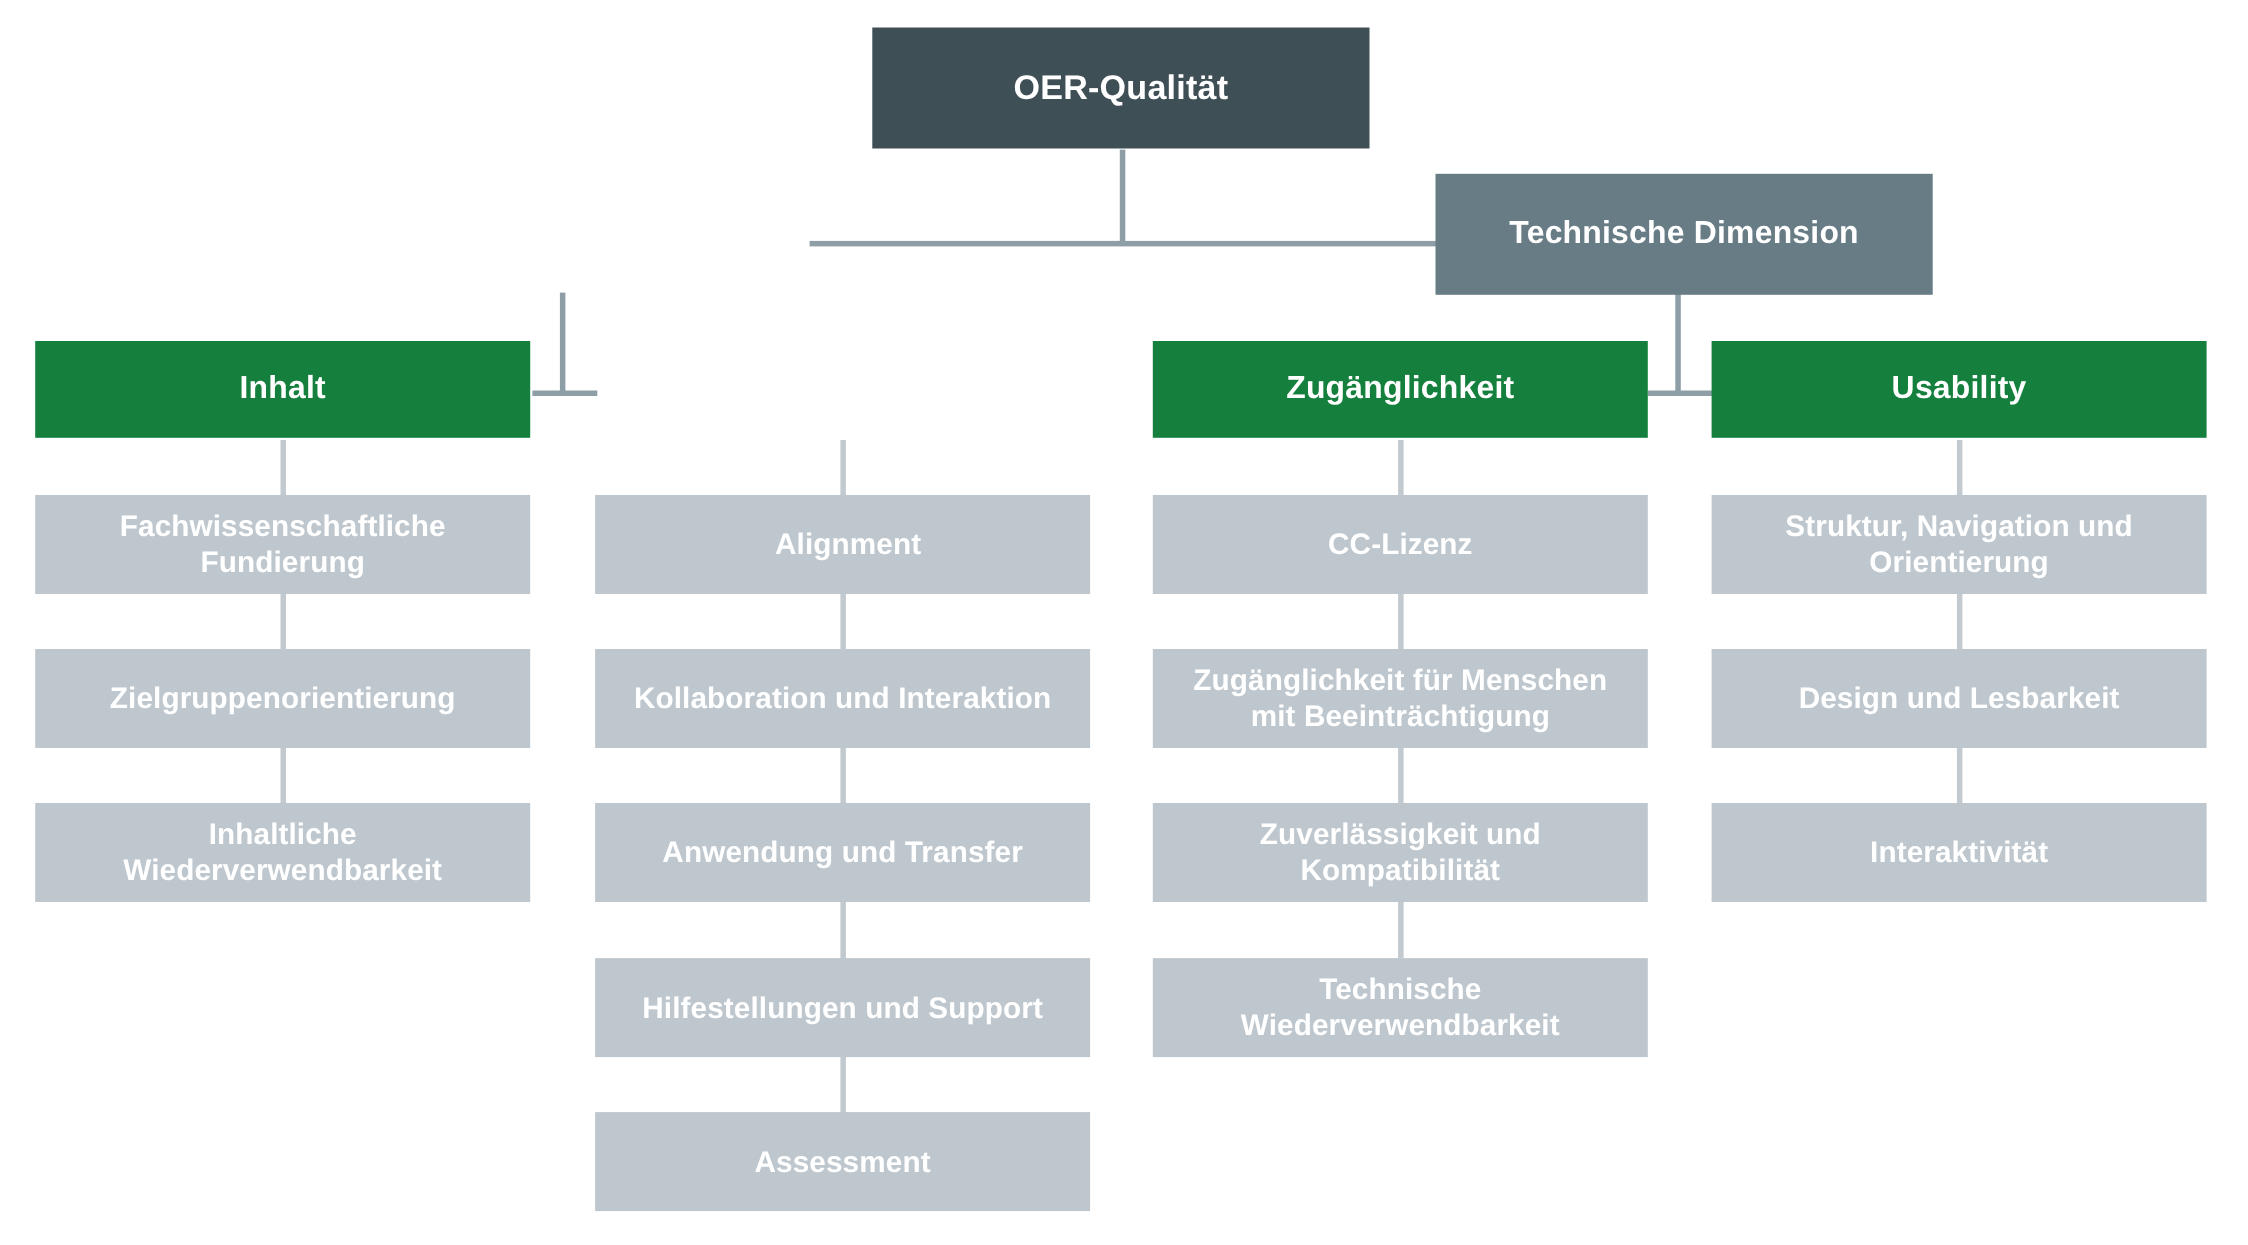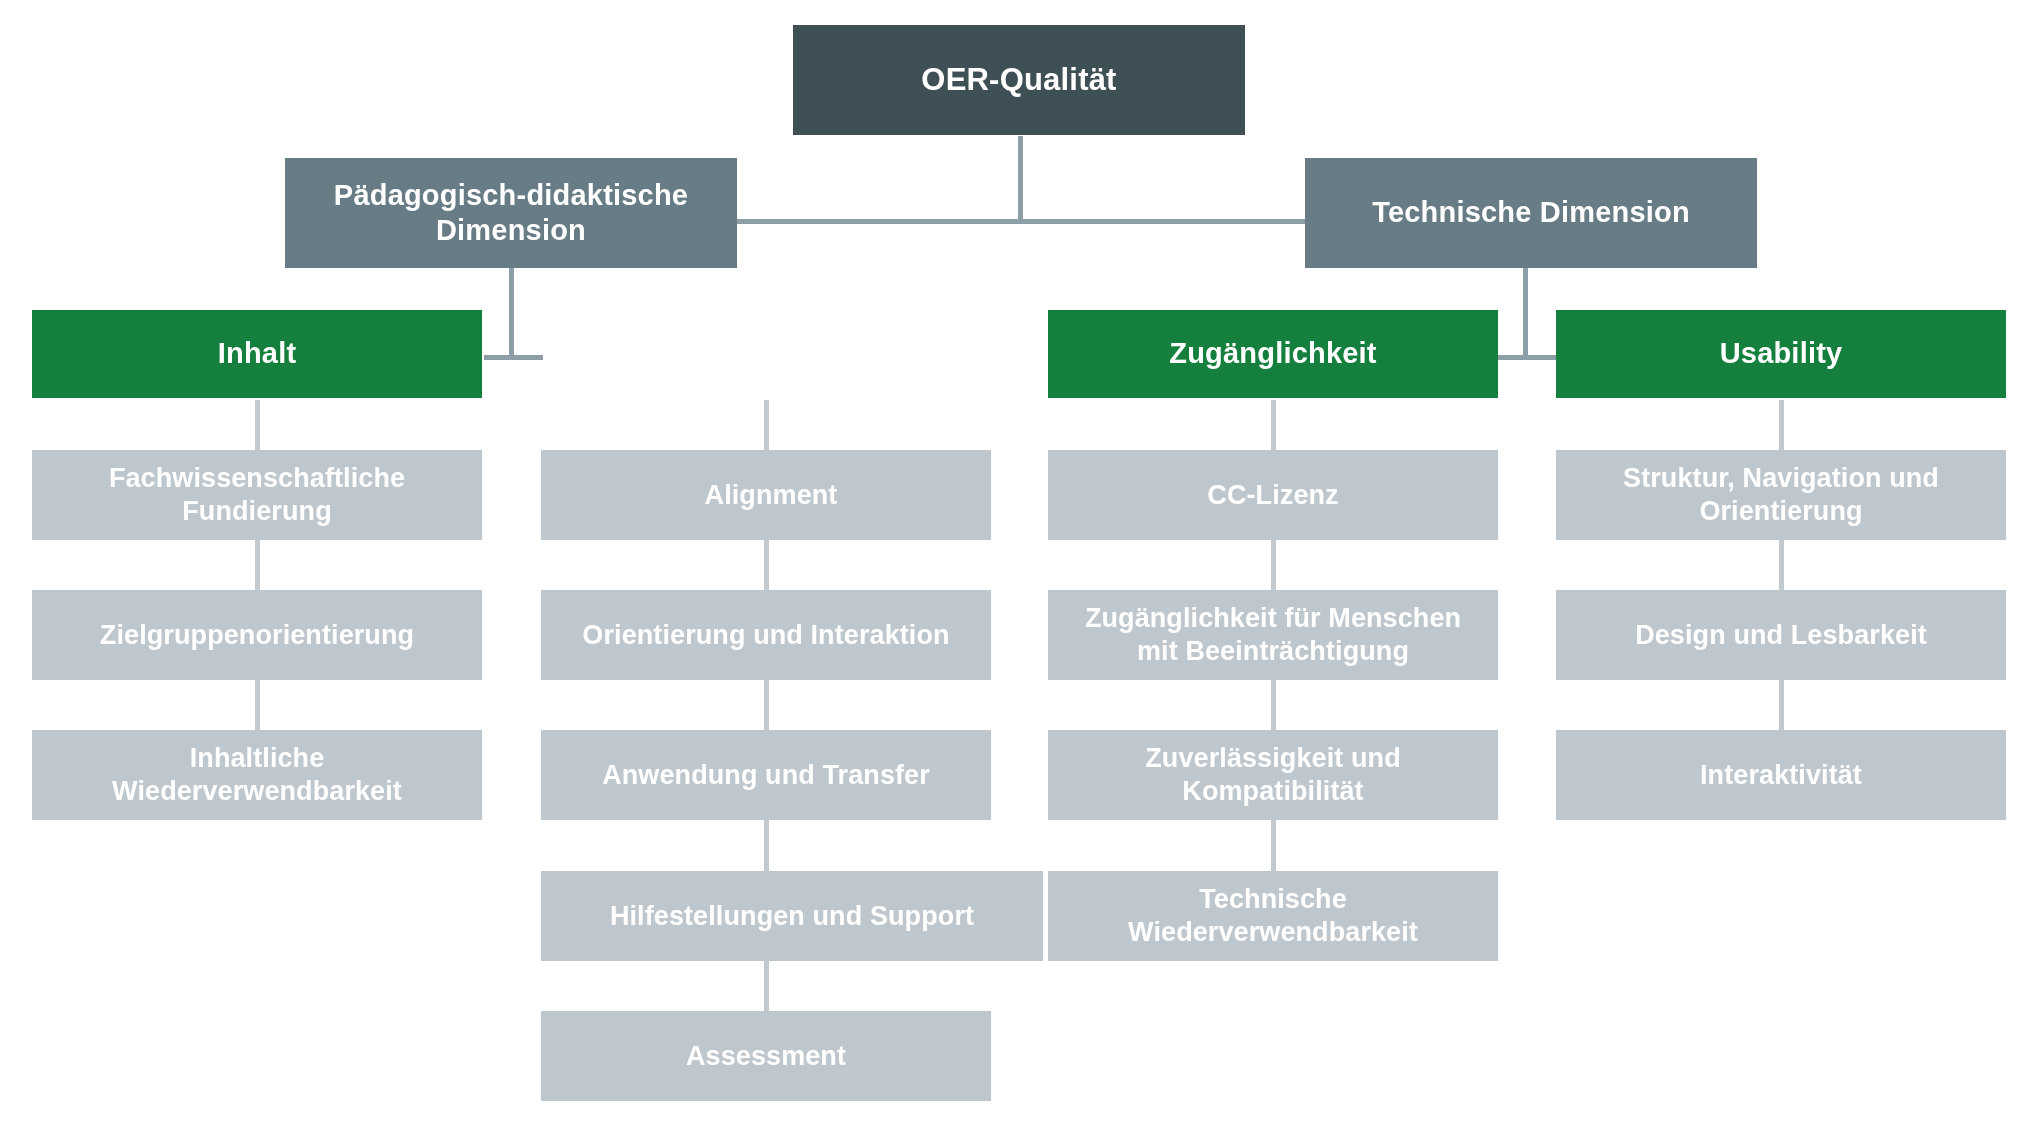--- a/index.html
+++ b/index.html
@@ -46,23 +46,20 @@
 
   <div class="conn v light" style="left:255px; top:400px; height:330px;"></div>
   <div class="conn v light" style="left:764px; top:400px; height:612px;"></div>
   <div class="conn v light" style="left:1271px; top:400px; height:471px;"></div>
   <div class="conn v light" style="left:1779px; top:400px; height:330px;"></div>
 
   <div class="node lvl-root" style="left:793px; top:25px; width:452px; height:110px;">
     <span>OER-Qualität</span>
   </div>
 
-  <div class="node lvl-dim" style="left:285px; top:158px; width:452px; height:110px;">
-    <span>Pädagogisch-didaktische Dimension</span>
-  </div>
 
   <div class="node lvl-dim" style="left:1305px; top:158px; width:452px; height:110px;">
     <span>Technische Dimension</span>
   </div>
 
   <div class="node lvl-cat" style="left:32px; top:310px; width:450px; height:88px;">
     <span>Inhalt</span>
   </div>
 
 
@@ -81,26 +78,26 @@
     <span>Zielgruppenorientierung</span>
   </div>
   <div class="node lvl-leaf" style="left:32px; top:730px; width:450px; height:90px;">
     <span>Inhaltliche Wiederverwendbarkeit</span>
   </div>
 
   <div class="node lvl-leaf" style="left:541px; top:450px; width:450px; height:90px;padding-left:24px;">
     <span>Alignment</span>
   </div>
   <div class="node lvl-leaf" style="left:541px; top:590px; width:450px; height:90px;">
-    <span>Orientierung und Interaktion</span>
+    <span>Kollaboration und Interaktion</span>
   </div>
   <div class="node lvl-leaf" style="left:541px; top:730px; width:450px; height:90px;">
     <span>Anwendung und Transfer</span>
   </div>
-  <div class="node lvl-leaf" style="left:541px; top:871px; width:502px; height:90px;">
+  <div class="node lvl-leaf" style="left:541px; top:871px; width:450px; height:90px;">
     <span>Hilfestellungen und Support</span>
   </div>
   <div class="node lvl-leaf" style="left:541px; top:1011px; width:450px; height:90px;">
     <span>Assessment</span>
   </div>
 
   <div class="node lvl-leaf" style="left:1048px; top:450px; width:450px; height:90px;">
     <span>CC-Lizenz</span>
   </div>
   <div class="node lvl-leaf" style="left:1048px; top:590px; width:450px; height:90px;">

